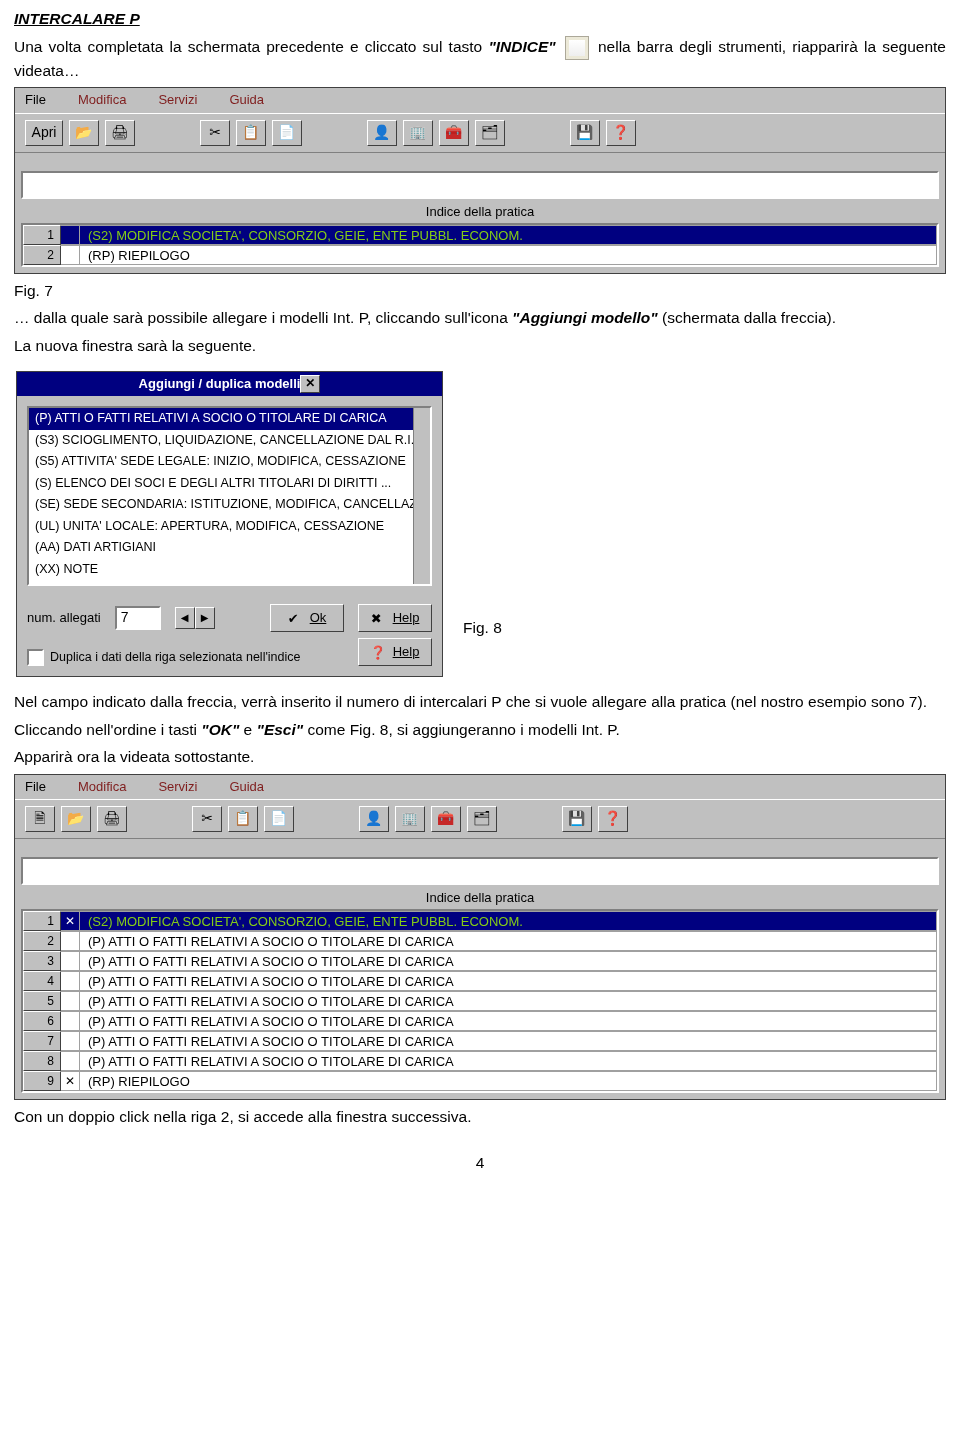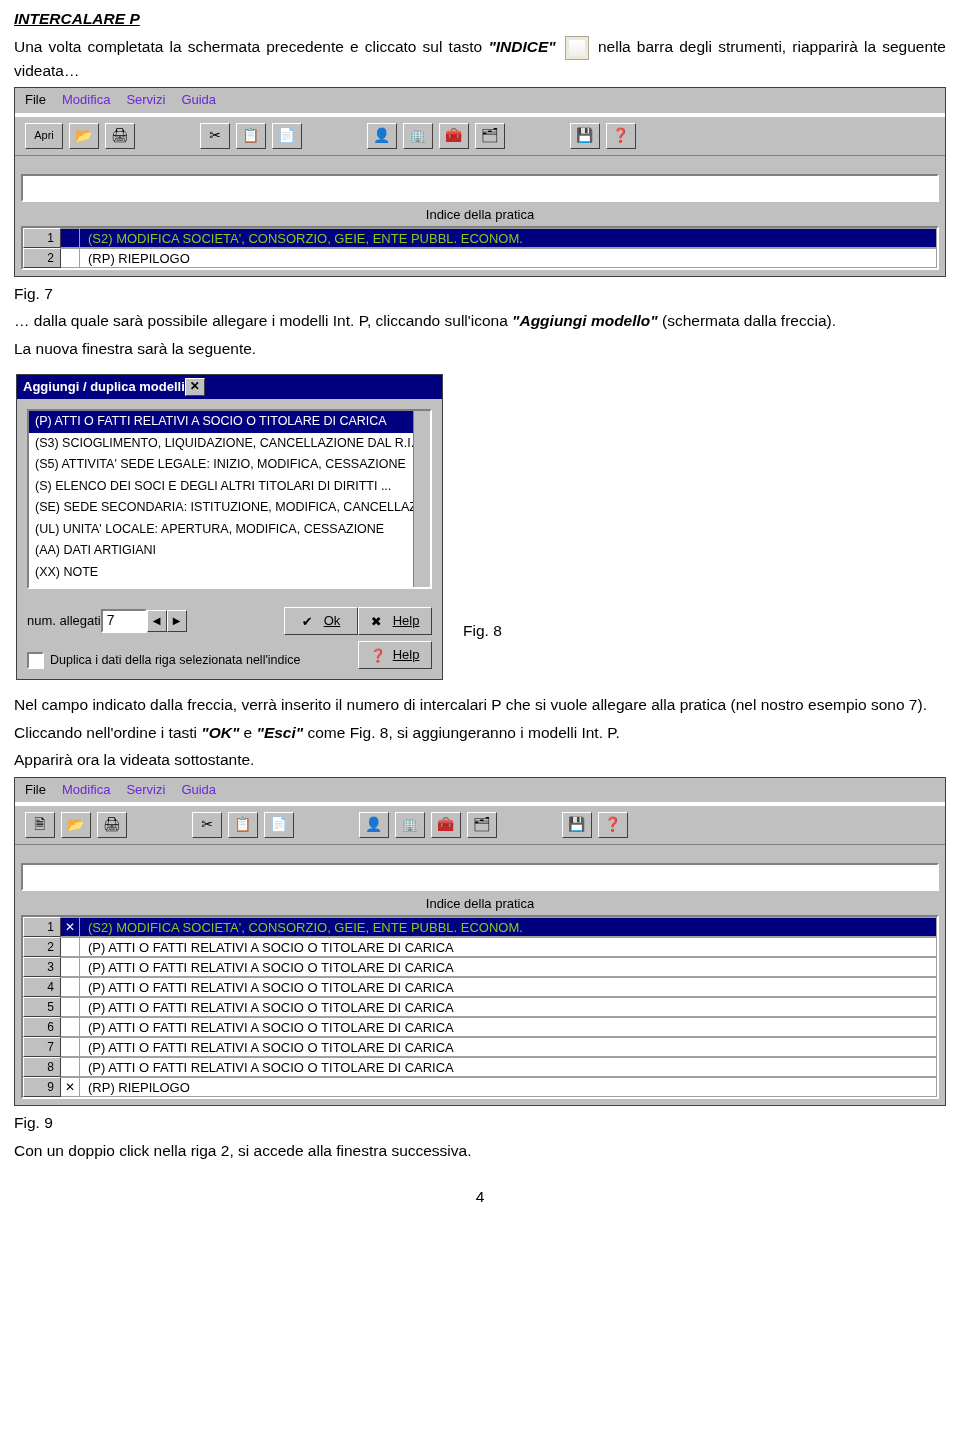--- a/index.html
+++ b/index.html
@@ -3,48 +3,48 @@
 <meta charset="utf-8">
 <style>
   body{margin:0;background:#fff;font-family:Arial,Helvetica,sans-serif;font-size:15.5px;color:#000;line-height:1.4}
   .page{width:960px;margin:4px auto;padding:0 14px 30px 14px;box-sizing:border-box}
   .doc-title{font-weight:bold;text-decoration:underline;font-style:italic;margin:8px 0 6px}
   p{margin:6px 0;text-align:justify}
   .float-icon{display:inline-block;vertical-align:middle;width:22px;height:22px;background:#ece9d8;border:1px solid #aca899;position:relative;margin:0 3px}
   .float-icon::after{content:"";position:absolute;inset:3px;background:linear-gradient(#fff,#eee)}
   
   .ui{border:1px solid #404040;background:#c0c0c0;margin:6px 0;font-family:'MS Sans Serif',Tahoma,sans-serif;font-size:13px;color:#000}
-  .menubar{display:flex;gap:16px;padding:3px 10px;background:#c0c0c0;border-bottom:4px solid #ffffff;font-family:'MS Sans Serif',Tahoma,sans-serif;font-size:13px}
+  .menubar{display:flex;gap:32px;padding:3px 10px;background:#c0c0c0;border-bottom:1px solid #ffffff;font-family:'MS Sans Serif',Tahoma,sans-serif;font-size:13px}
   .menubar span:first-child{color:#000}
-  .menubar span{color:#6d28d9}
+  .menubar span{color:#7f1d1d}
   .toolbar{display:flex;align-items:center;gap:65px;padding:6px 10px;background:#c0c0c0;border-bottom:1px solid #808080}
   .tb-group{display:flex;gap:6px}
   .tb-btn{width:28px;height:24px;background:#c0c0c0;border:1px solid;border-color:#fff #404040 #404040 #fff;display:flex;align-items:center;justify-content:center;font-size:14px}
-  .tb-btn.apri{width:36px;font-size:11px}
+  .tb-btn.apri{width:36px;font-size:14px}
   .sunken{border:2px solid;border-color:#808080 #fff #fff #808080;background:#fff}
   .sunken-bar{height:24px;margin:18px 6px 2px 6px}
   .idx-title{text-align:center;font-size:13px;padding:2px 0;background:#c0c0c0}
   .idx-list{margin:0 6px 6px 6px}
   .idx-row{display:flex;align-items:stretch;height:20px}
   .idx-num{width:30px;background:#c0c0c0;border:1px solid;border-color:#fff #404040 #404040 #fff;text-align:right;padding:1px 6px 0 0;font-size:12px}
   .idx-ck{width:18px;background:#fff;border:1px solid #a0a0a0;border-left:none;text-align:center;font-size:12px;line-height:18px}
   .idx-cell{flex:1;padding:1px 8px;font-size:13px;border:1px solid #a0a0a0;border-left:none;background:#fff}
   .idx-sel .idx-cell{background:#000080;color:#84cc16;font-weight:normal}
   .idx-sel .idx-ck{background:#000080;color:#fff}
   .idx-black{background:#fff}
   
   .dialog{width:425px;margin:8px 0 8px 2px}
-  .dlg-title{background:#000080;color:#fff;font-weight:bold;padding:3px 6px;display:flex;justify-content:flex-start;align-items:center}
+  .dlg-title{background:#000080;color:#fff;font-weight:bold;padding:3px 6px;display:flex;justify-content:center;align-items:center}
   .dlg-x{width:18px;height:16px;background:#c0c0c0;border:1px solid;border-color:#fff #404040 #404040 #fff;color:#000;text-align:center;font-size:12px;line-height:14px}
   .dlg-body{padding:10px}
   .listbox{border:2px solid;border-color:#808080 #fff #fff #808080;background:#fff;height:176px;overflow:hidden;position:relative}
   .listbox .scroll{position:absolute;right:0;top:0;bottom:0;width:16px;background:#c0c0c0;border-left:1px solid #808080}
   .lb-item{padding:2px 6px;font-size:12.5px;white-space:nowrap}
   .lb-sel{background:#000080;color:#fff}
-  .dlg-bottom{display:flex;align-items:center;margin-top:18px;flex-wrap:wrap}
+  .dlg-bottom{display:flex;align-items:center;gap:14px;margin-top:18px;flex-wrap:wrap}
   .field{width:34px;height:20px;border:2px solid;border-color:#808080 #fff #fff #808080;background:#fff;text-align:left;padding:0 4px;font-size:14px}
   .spin{display:inline-flex;flex-direction:row}
   .spin .sbtn{width:18px;height:20px;background:#c0c0c0;border:1px solid;border-color:#fff #404040 #404040 #fff;display:flex;align-items:center;justify-content:center;font-size:10px}
   .btn{min-width:72px;height:26px;background:#c0c0c0;border:1px solid;border-color:#fff #404040 #404040 #fff;display:inline-flex;align-items:center;justify-content:center;gap:6px;font-size:13px}
   .btn .ico{width:16px;height:16px;display:inline-block}
   .btn .u{text-decoration:underline}
   .chk{display:flex;align-items:center;gap:6px;font-size:12.5px;margin-top:8px}
   .chk .box{width:13px;height:13px;border:2px solid;border-color:#808080 #fff #fff #808080;background:#fff}
   
   .dlg-wrap{display:flex;align-items:flex-end;gap:20px}
@@ -263,21 +263,20 @@
           <div class="idx-cell idx-black">(P)   ATTI O FATTI RELATIVI A SOCIO O TITOLARE DI CARICA</div>
         </div>
         <div class="idx-row">
           <div class="idx-num">9</div>
           <div class="idx-ck">✕</div>
           <div class="idx-cell idx-black">(RP) RIEPILOGO</div>
         </div>
       </div>
   </div>
 
-  <div class="figr">Fig. 9</div>
 
   <div class="callouts">
       <svg width="940" height="1" style="top:-220px" viewBox="0 0 940 260">
     <line x1="52" y1="34" x2="145" y2="254" stroke="#000"></line>
   </svg>
     </div>
 
   <p>Con un doppio click nella riga 2, si accede alla finestra successiva.</p>
 
   <div class="pagenum">4</div>

